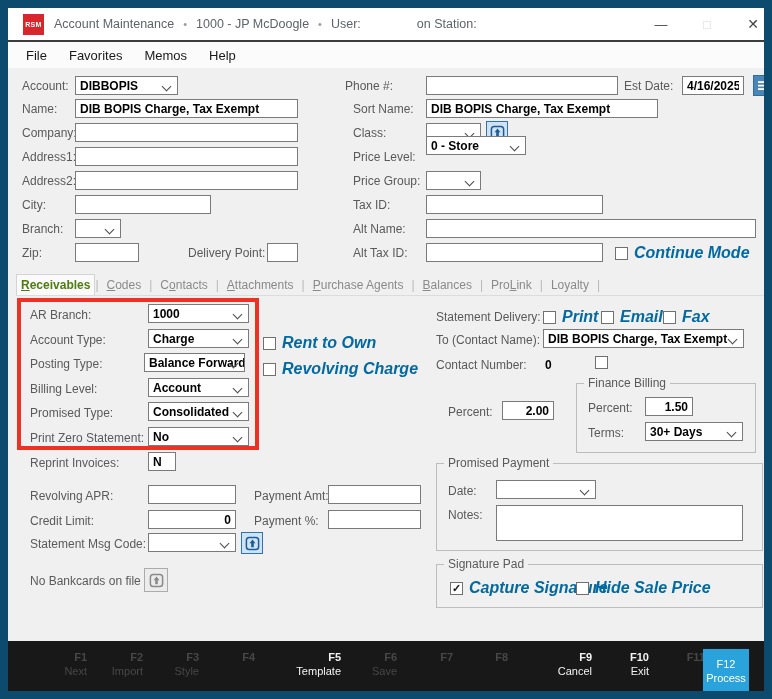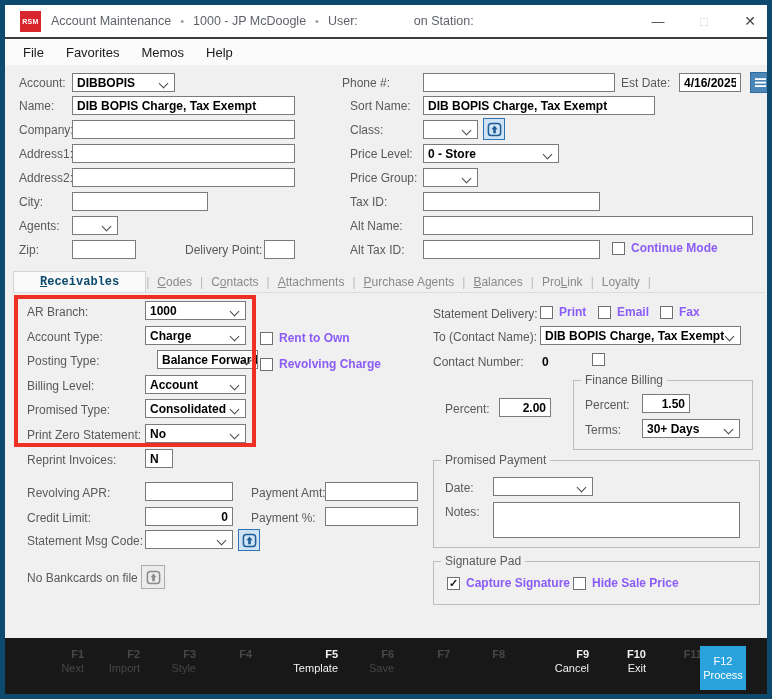--- a/index.html
+++ b/index.html
@@ -1,20 +1,20 @@
 <!DOCTYPE html>
 <html><head>
 <meta charset="utf-8">
 <style>
   * { margin:0; padding:0; box-sizing:border-box; }
   html,body { width:772px; height:699px; }
   body { font-family:"Liberation Sans", sans-serif; background:#888; }
   .win {
     position:relative; width:772px; height:699px;
-    border:5px solid #0c4a6e; background:#f0f0f0; overflow:hidden;
+    border:8px solid #0c4a6e; background:#f0f0f0; overflow:hidden;
   }
   
   .titlebar { position:absolute; left:0; top:0; width:768px; height:32px; background:#ffffff;
               display:flex; align-items:center; }
   .titlebar-sep { position:absolute; left:0; top:32px; width:768px; height:2px; background:#3c3c3c; }
   .logo { width:21px; height:21px; margin-left:15px; background:#d9252c; color:#fff;
           font-size:7px; font-weight:bold; display:flex; align-items:center; justify-content:center;
           letter-spacing:0.3px; }
   .title-text { display:flex; align-items:center; gap:9px; margin-left:10px;
                 font-size:12.5px; color:#5f6368; white-space:nowrap; }
@@ -41,37 +41,37 @@
   .cmb { position:absolute; background:#fff; border:1px solid #7a7a7a; height:19px;
          display:flex; align-items:center; padding:0 18px 0 4px; font-size:12px; font-weight:600; color:#000;
          white-space:nowrap; overflow:hidden; }
   .cmb::after { content:""; position:absolute; right:7px; top:6px; width:6px; height:6px;
                 border-right:1.6px solid #4a4a4a; border-bottom:1.6px solid #4a4a4a;
                 transform:rotate(45deg); }
   .cbrow { position:absolute; display:flex; align-items:center; gap:6px; }
   .cbox { width:13px; height:13px; min-width:13px; background:#fff; border:1px solid #707070;
           display:inline-flex; align-items:center; justify-content:center;
           font-size:11px; font-weight:bold; color:#1a1a1a; line-height:1; }
-  .cblabel { font-size:12px; font-weight:600; color:#8b5cf6; white-space:nowrap; }
+  .cblabel { font-size:16px; font-weight:600; color:#0369a1; white-space:nowrap;font-style:italic; }
   .grp { position:absolute; border:1px solid #bdbdbd; }
   .legend { position:absolute; top:-8px; left:7px; background:#f0f0f0; padding:0 4px;
             font-size:12px; color:#5a5a5a; white-space:nowrap; }
   .iconbtn { position:absolute; width:22px; height:22px; background:#cfe3f5; border:1px solid #2e74b5;
              display:flex; align-items:center; justify-content:center; padding:0; cursor:pointer; }
   .iconbtn svg { width:15px; height:15px; }
   .iconbtn.disabled { background:#ececec; border:1px solid #ababab; }
   .menubtn { position:absolute; width:21px; height:21px; background:#4b86b8; border:1px solid #2e6da0;
              color:#fff; display:flex; align-items:center; justify-content:center;
              font-size:15px; font-weight:bold; padding:0; }
   
   .tabstrip { position:absolute; left:8px; top:266px; width:752px; height:22px;
               display:flex; align-items:center; border-bottom:1px solid #dcdcdc; }
   .tab { font-size:12px; color:#8a8a8a; padding:3px 8px; white-space:nowrap; }
-  .tab.active { color:#0c4a6e; font-weight:600; background:#fafafa; border:1px solid #d4d4d4;
-                border-bottom:none; padding:3px 26px;font-family:Liberation Mono, monospace; }
+  .tab.active { color:#4d7c0f; font-weight:600; background:#fafafa; border:1px solid #d4d4d4;
+                border-bottom:none; padding:3px 4px; }
   .tab .u { text-decoration:underline; }
   .tabsep { color:#b8b8b8; font-size:12px; }
   
   .red-annotation { position:absolute; left:9px; top:290px; width:242px; height:152px;
                     border:4px solid #ee3124; pointer-events:none; z-index:5; }
   
   .fbar { position:absolute; left:0; top:633px; width:768px; height:62px; background:#181818; }
   .fk { position:absolute; top:9px; width:58px; text-align:right; font-size:11px; line-height:14px; }
   .fk .k { font-weight:600; }
   .fk.dim { color:#474747; }
@@ -122,21 +122,21 @@
 
   <span class="lbl" style="left:14px;top:142px">Address1:</span>
   <input class="txt" style="left: 67px; top: 139px; width: 223px;" value="">
 
   <span class="lbl" style="left:14px;top:166px">Address2:</span>
   <input class="txt" style="left: 67px; top: 163px; width: 223px;" value="">
 
   <span class="lbl" style="left:14px;top:190px">City:</span>
   <input class="txt" style="left: 67px; top: 187px; width: 136px;" value="">
 
-  <span class="lbl" style="left:14px;top:214px">Agents:</span>
+  <span class="lbl" style="left:14px;top:214px">Branch:</span>
   <div class="cmb" style="left:67px;top:211px;width:46px">
       <span></span>
     </div>
 
   <span class="lbl" style="left:14px;top:238px">Zip:</span>
   <input class="txt" style="left: 67px; top: 235px; width: 64px;" value="">
   <span class="lbl" style="left:180px;top:238px">Delivery Point:</span>
   <input class="txt" style="left: 259px; top: 235px; width: 31px;" value="">
 
   <span class="lbl" style="left:337px;top:71px">Phone #:</span>
@@ -159,21 +159,21 @@
       <span></span>
     </div>
   <button class="iconbtn" style="left:478px;top:113px">
     <svg viewBox="0 0 16 16">
       <rect x="1.5" y="1.5" width="13" height="13" rx="3" fill="none" stroke="#1d5c96" stroke-width="1.6"></rect>
       <path d="M8 3.8 L11.2 7.6 H9.4 V12 H6.6 V7.6 H4.8 Z" fill="#1d5c96"></path>
     </svg>
   </button>
 
   <span class="lbl" style="left:345px;top:142px">Price Level:</span>
-  <div class="cmb" style="left:418px;top:139px;width:136px">
+  <div class="cmb" style="left:418px;top:128px;width:100px">
       <span>0 - Store</span>
     </div>
 
   <span class="lbl" style="left:345px;top:166px">Price Group:</span>
   <div class="cmb" style="left:418px;top:163px;width:55px">
       <span></span>
     </div>
 
   <span class="lbl" style="left:345px;top:190px">Tax ID:</span>
   <input class="txt" style="left: 418px; top: 187px; width: 177px;" value="">
@@ -213,21 +213,21 @@
   <div class="cmb" style="left:140px;top:296px;width:101px">
       <span>1000</span>
     </div>
 
   <span class="lbl" style="left:22px;top:325px">Account Type:</span>
   <div class="cmb" style="left:140px;top:321px;width:101px">
       <span>Charge</span>
     </div>
 
   <span class="lbl" style="left:22px;top:349px">Posting Type:</span>
-  <div class="cmb" style="left:152px;top:345px;width:101px;padding-right:14px">
+  <div class="cmb" style="left:136px;top:345px;width:101px;padding-right:14px">
       <span>Balance Forward</span>
     </div>
 
   <span class="lbl" style="left:22px;top:374px">Billing Level:</span>
   <div class="cmb" style="left:140px;top:370px;width:101px">
       <span>Account</span>
     </div>
 
   <span class="lbl" style="left:22px;top:398px">Promised Type:</span>
   <div class="cmb" style="left:140px;top:394px;width:101px">

